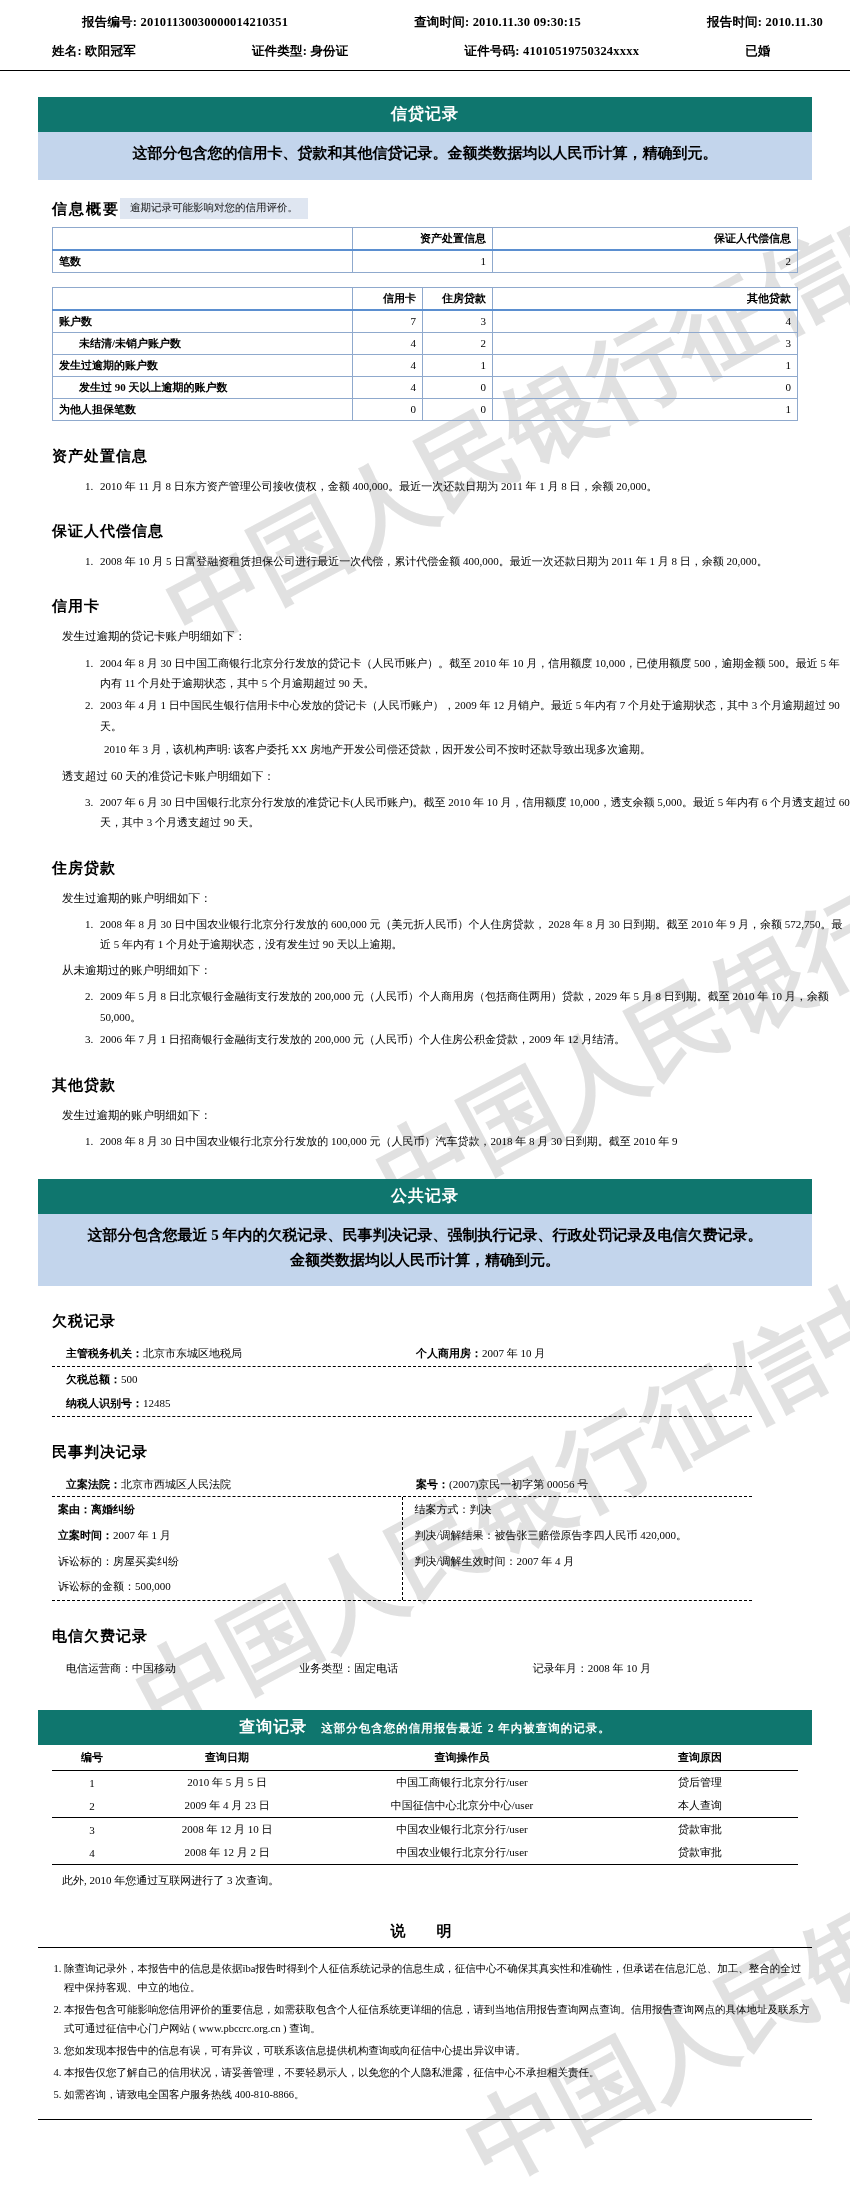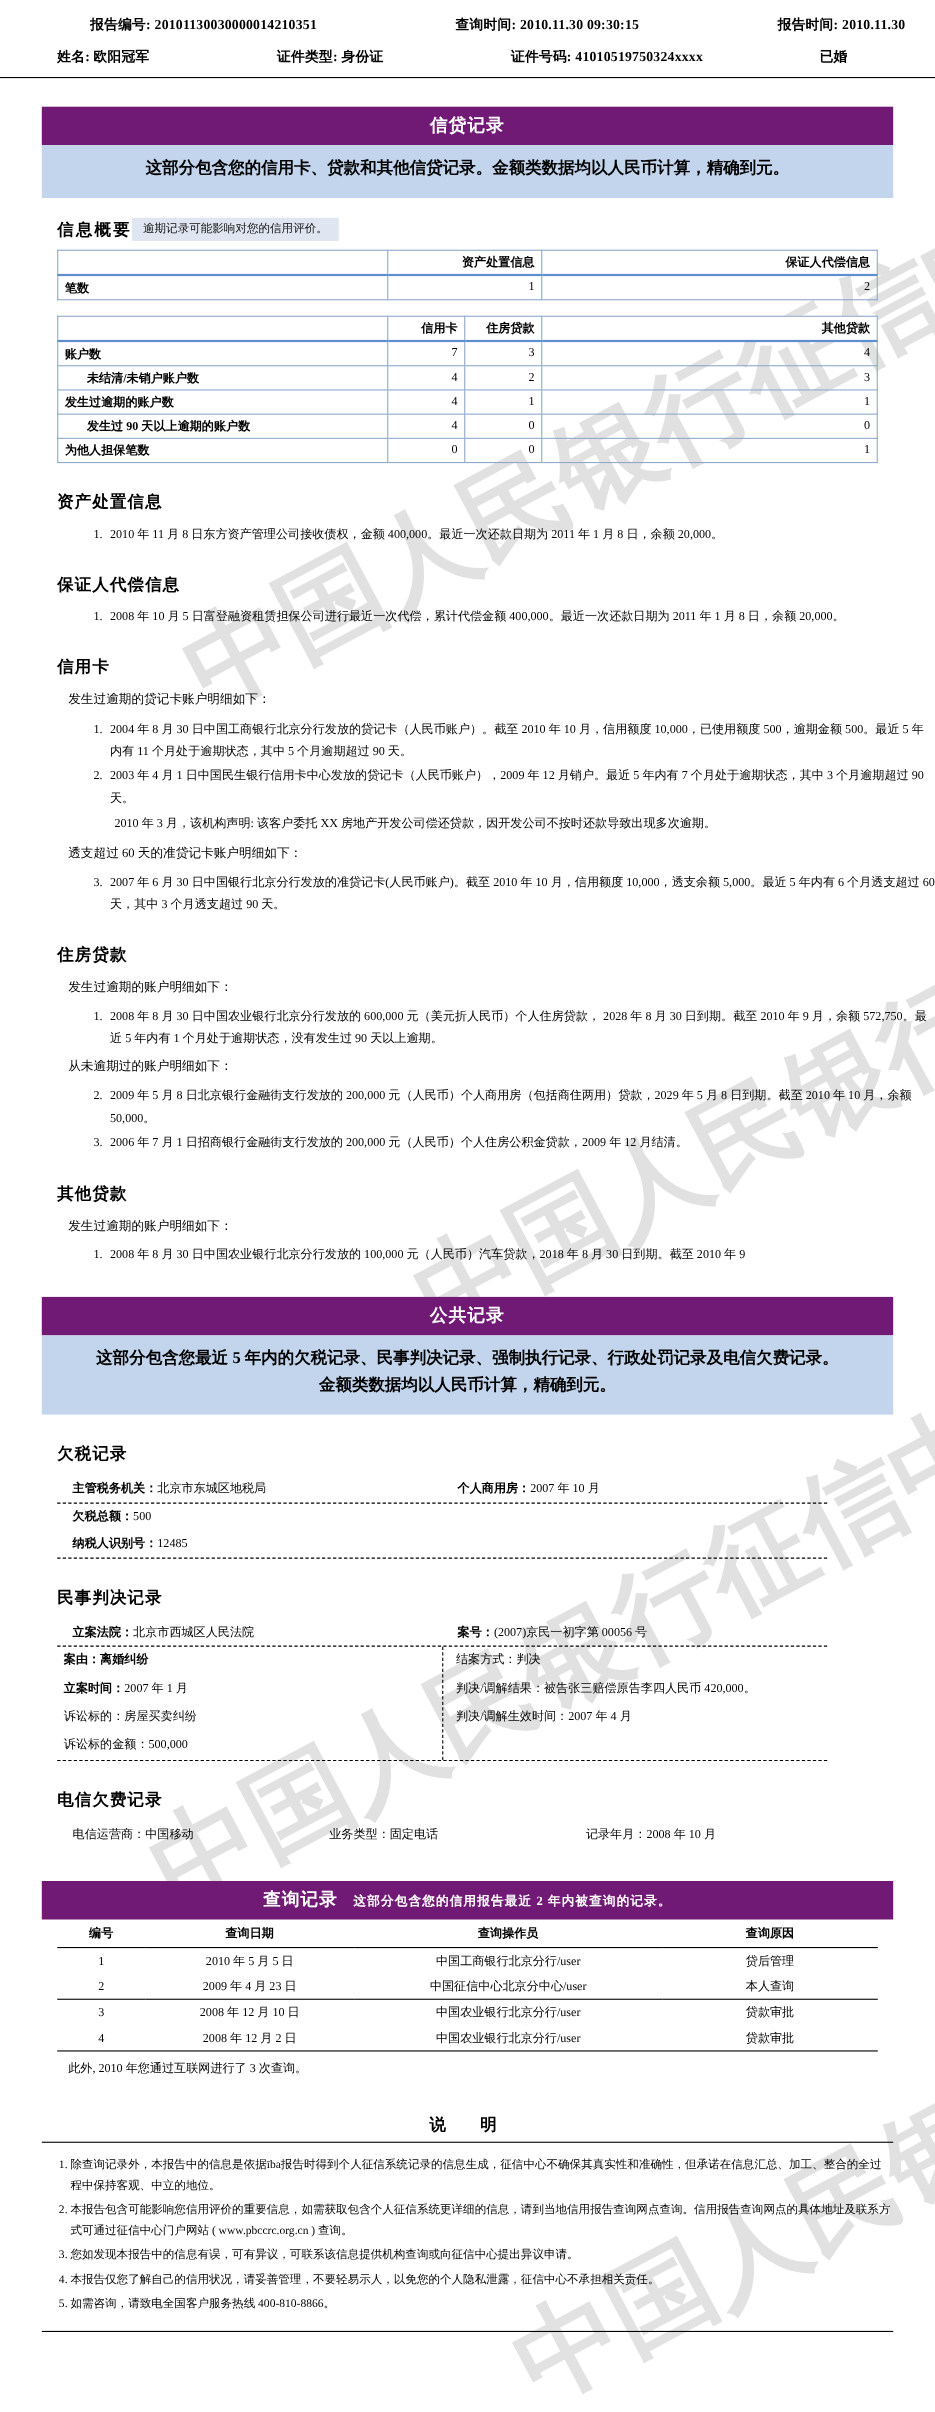--- a/index.html
+++ b/index.html
@@ -32,21 +32,21 @@
   .meta-item { white-space:nowrap; }
   .meta-item .lbl { font-weight:bold; }
   .meta-item .val { font-weight:bold; font-family:"Liberation Serif", serif; }
   .gap-lg { width:38px; } .gap-md { width:28px; } .gap-sm { width:18px; }
 
   .hr-black { border:0; border-top:1.5px solid #000; margin:10px 0 0 0; }
 
   
   .banner-wrap { margin: 22px 38px 0 38px; }
   .banner-title {
-    background:#701a75; color:#ffffff; text-align:center;
+    background:#0f766e; color:#ffffff; text-align:center;
     font-size:16px; font-weight:bold; padding:7px 0 7px 0; letter-spacing:1px;
   }
   .banner-sub {
     background:#c3d5ec; color:#000; text-align:center;
     font-size:15px; font-weight:bold; padding:9px 10px 14px 10px; line-height:1.65;
   }
   .banner-sub .line2 { display:block; }
 
   
   .subhead-row { display:flex; align-items:flex-end; margin: 18px 0 8px 52px; }

